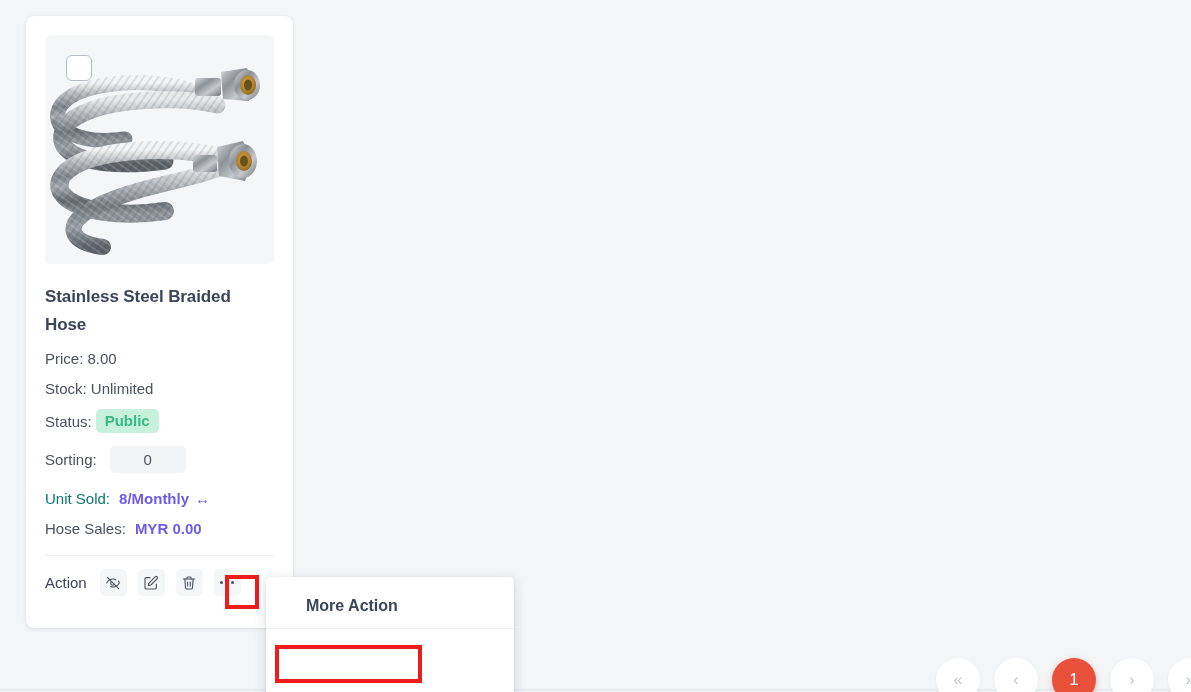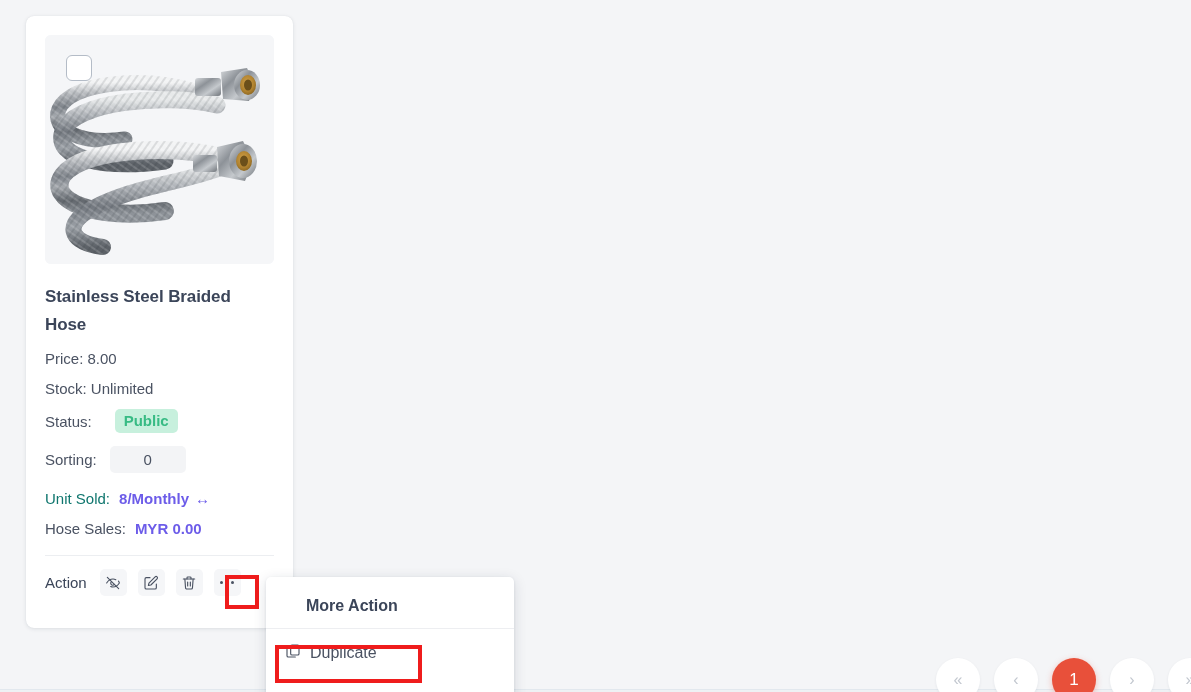--- a/index.html
+++ b/index.html
@@ -65,21 +65,21 @@
     font-size: 15px;
     line-height: 19px;
     color: #4a5262;
     display: flex;
     align-items: center;
   }
   .meta-line.tight { margin-top: 11px; }
 
   .badge-public {
     display: inline-block;
-    margin-left: 23px;
+    margin-left: 4px;
     padding: 3px 9px 4px 9px;
     background: #c7f0dd;
     color: #37bb84;
     border-radius: 5px;
     font-size: 15px;
     font-weight: 700;
     line-height: 17px;
   }
 
   .sorting-row { margin-top: 13px; }
@@ -387,29 +387,20 @@
         </span>
       </div>
     </div>
 
     <div class="hl-more"></div>
   </div>
 
   <div class="more-popup">
     <div class="popup-title">More Action</div>
     <div class="popup-sep"></div>
-    <div class="popup-item">
-      <span>
-        <svg width="16" height="16" viewBox="0 0 24 24" fill="none" stroke="#4a5262" stroke-width="1.7" stroke-linecap="round" stroke-linejoin="round">
-          <rect x="8.5" y="3" width="12.5" height="15" rx="2"></rect>
-          <path d="M15.5 21H5a2 2 0 01-2-2V7.5"></path>
-        </svg>
-      </span>
-      <span class="pi-label">Duplicate</span>
-    </div>
   </div>
 
   <div class="hl-duplicate"></div>
 
   <div class="pagination">
     <div class="pg-btn">«</div>
     <div class="pg-btn">‹</div>
     <div class="pg-btn active">1</div>
     <div class="pg-btn">›</div>
     <div class="pg-btn">»</div>

